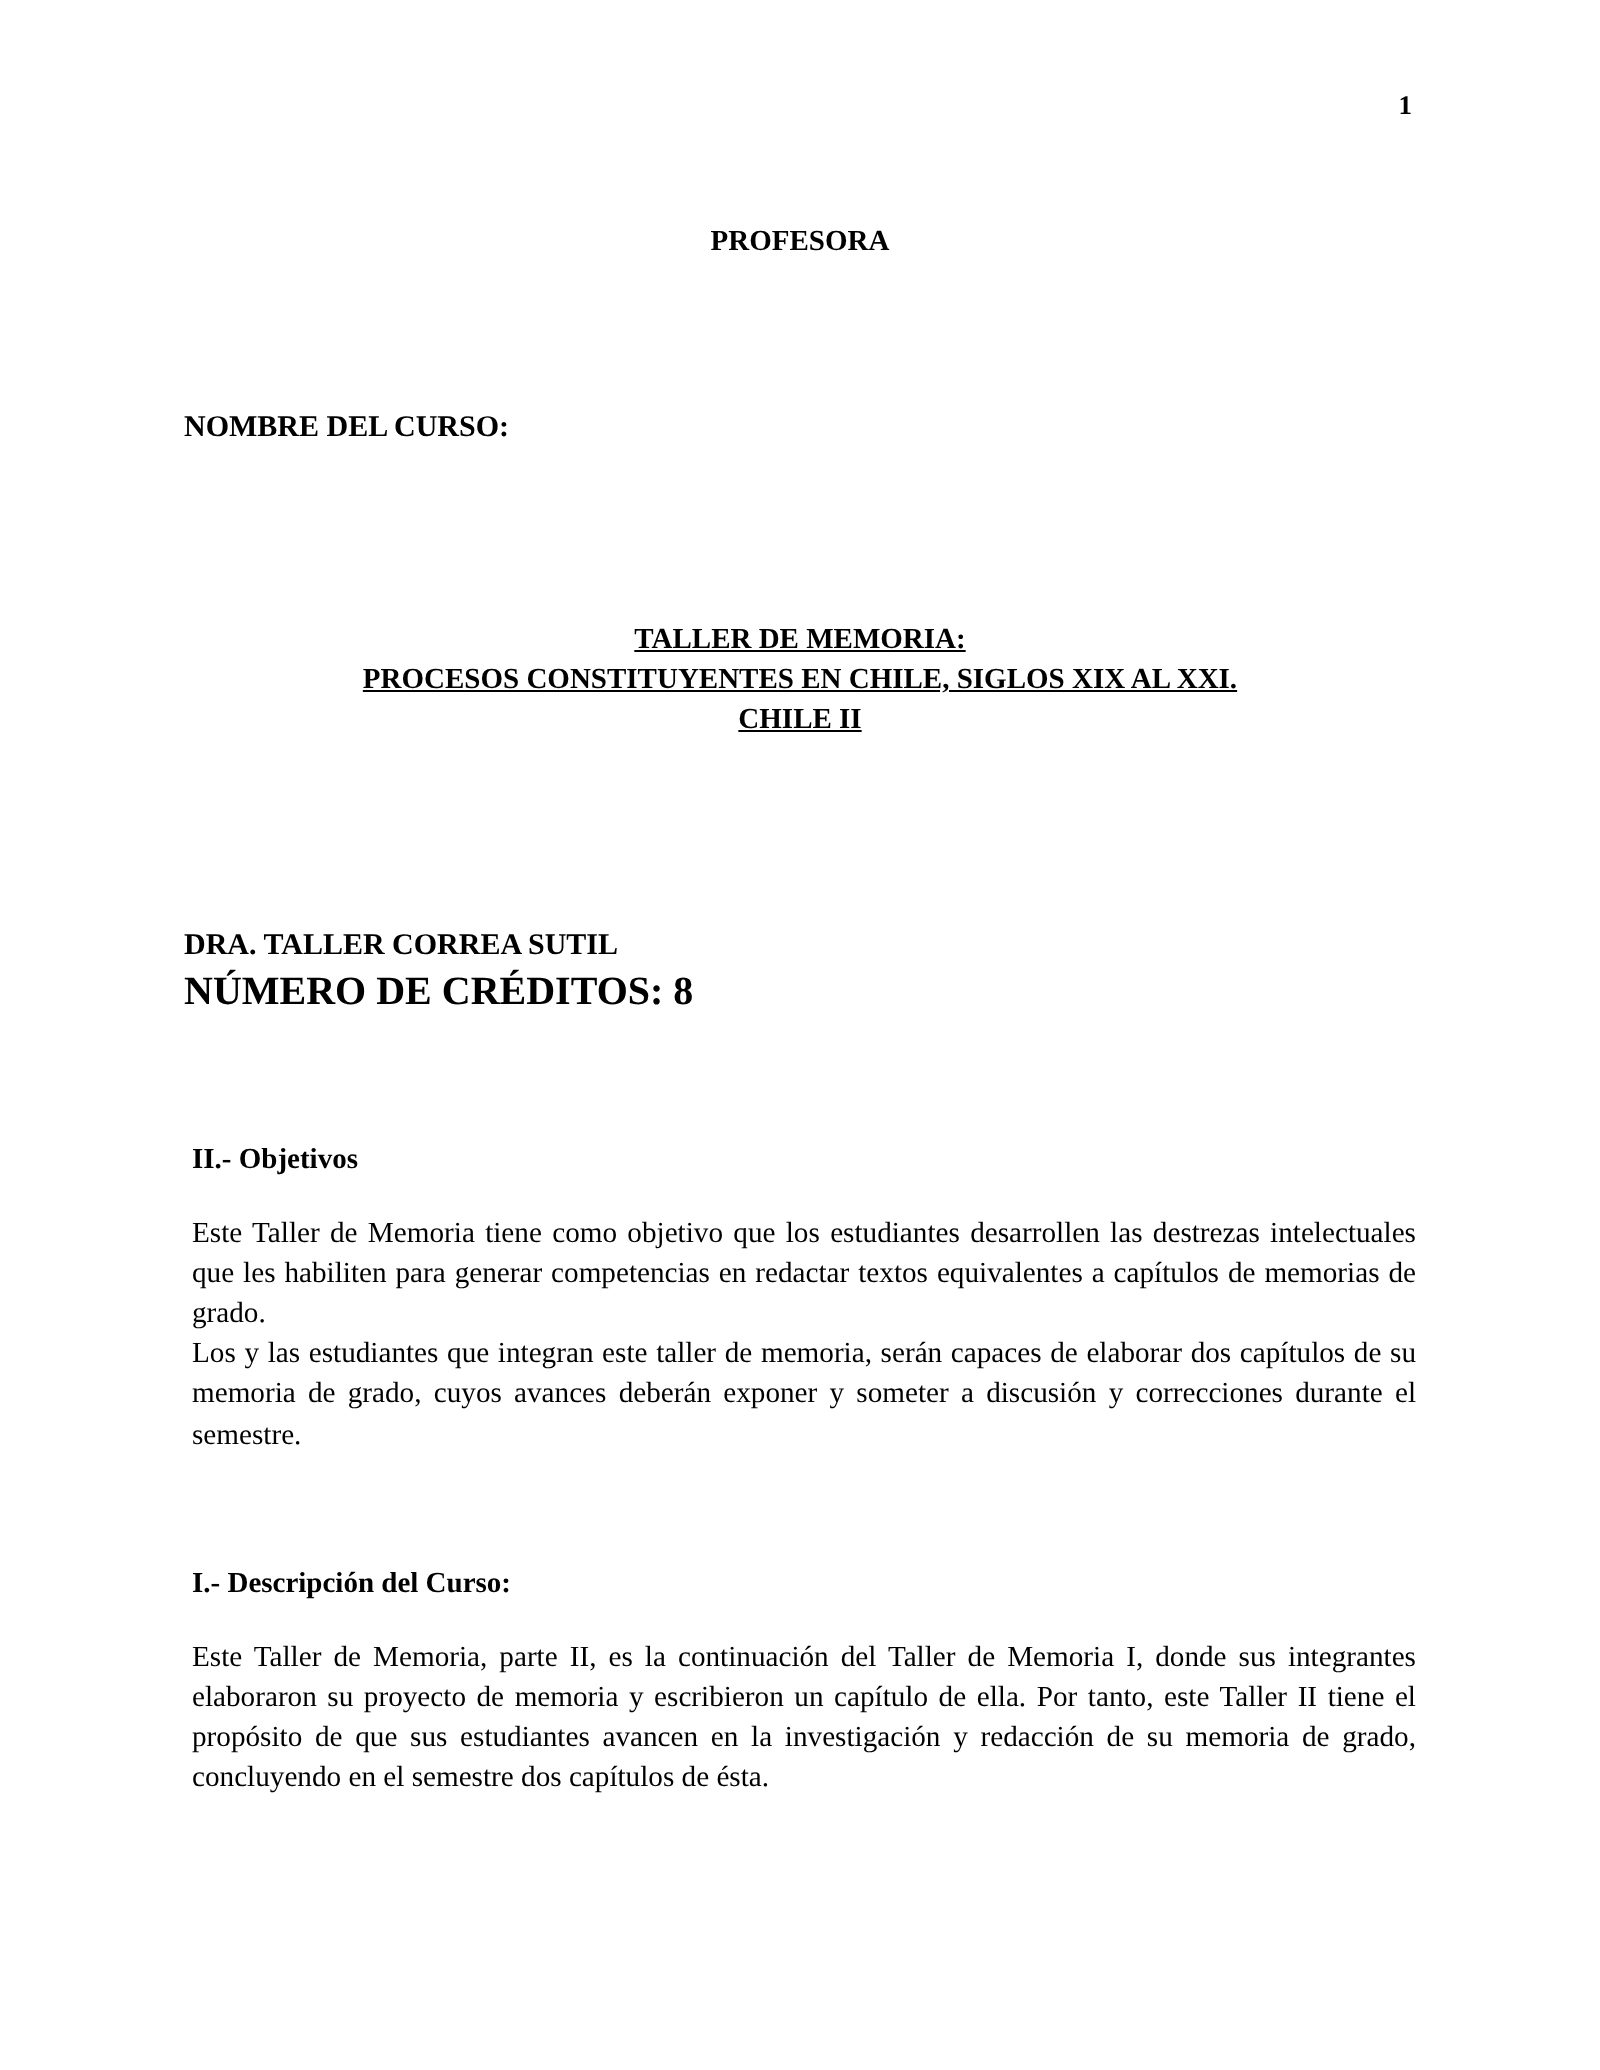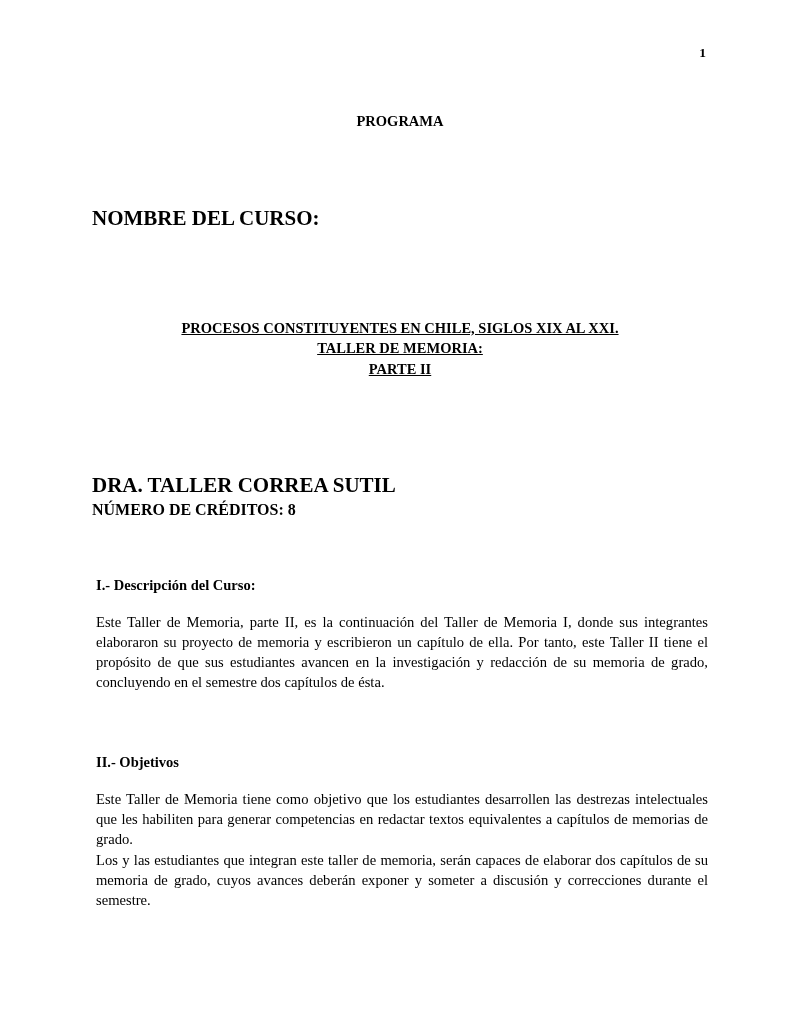--- a/index.html
+++ b/index.html
@@ -33,21 +33,21 @@
     font-weight: bold;
     font-size: 14.5px;
     line-height: 1.35;
     margin: 0;
   }
   .title-block {
     margin-top: 72px;
   }
   .label-bold {
     font-weight: bold;
-    font-size: 21px;
+    font-size: 15px;
     line-height: 1.35;
     margin: 0;
   }
   .course-name-block {
     margin-top: 86px;
     text-align: center;
   }
   .course-name-line {
     font-weight: bold;
     font-size: 14.5px;
@@ -57,21 +57,21 @@
   }
   .professor-block {
     margin-top: 92px;
   }
   .professor-block p {
     margin: 0;
   }
   .credits {
     margin-top: 22px;
     font-weight: bold;
-    font-size: 16px;
+    font-size: 20px;
     line-height: 1.35;
   }
   .section {
     margin-top: 56px;
   }
   .section-heading {
     font-weight: bold;
     font-size: 14.5px;
     margin: 0 0 18px 0;
     padding-left: 4px;
@@ -91,42 +91,42 @@
   }
 </style>
 </head>
 <body>
 
 <div class="page">
 
   <div class="page-number">1</div>
 
   <div class="title-block">
-    <p class="doc-title">PROGRAMA</p>
+    <p class="doc-title">PROFESORA</p>
   </div>
 
   <div class="professor-block" style="margin-top:72px;">
     <p class="label-bold">NOMBRE DEL CURSO:</p>
   </div>
 
   <div class="course-name-block">
+    <p class="course-name-line">TALLER DE MEMORIA:</p>
     <p class="course-name-line">PROCESOS CONSTITUYENTES EN CHILE, SIGLOS XIX AL XXI.</p>
-    <p class="course-name-line">TALLER DE MEMORIA:</p>
-    <p class="course-name-line">PARTE II</p>
+    <p class="course-name-line">CHILE II</p>
   </div>
 
   <div class="professor-block">
     <p class="label-bold">DRA. TALLER CORREA SUTIL</p>
     <p class="credits">NÚMERO DE CRÉDITOS: 8</p>
-  </div>
-
-  <div class="section">
-    <p class="section-heading">I.- Descripción del Curso:</p>
-    <p class="para">Este Taller de Memoria, parte II, es la continuación del Taller de Memoria I, donde sus integrantes elaboraron su proyecto de memoria y escribieron un capítulo de ella. Por tanto, este Taller II tiene el propósito de que sus estudiantes avancen en la investigación y redacción de su memoria de grado, concluyendo en el semestre dos capítulos de ésta.</p>
   </div>
 
   <div class="section section-2">
     <p class="section-heading">II.- Objetivos</p>
     <p class="para">Este Taller de Memoria tiene como objetivo que los estudiantes desarrollen las destrezas intelectuales que les habiliten para generar competencias en redactar textos equivalentes a capítulos de memorias de grado.</p>
     <p class="para">Los y las estudiantes que integran este taller de memoria, serán capaces de elaborar dos capítulos de su memoria de grado, cuyos avances deberán exponer y someter a discusión y correcciones durante el semestre.</p>
   </div>
 
+  <div class="section">
+    <p class="section-heading">I.- Descripción del Curso:</p>
+    <p class="para">Este Taller de Memoria, parte II, es la continuación del Taller de Memoria I, donde sus integrantes elaboraron su proyecto de memoria y escribieron un capítulo de ella. Por tanto, este Taller II tiene el propósito de que sus estudiantes avancen en la investigación y redacción de su memoria de grado, concluyendo en el semestre dos capítulos de ésta.</p>
+  </div>
+
 </div>
 
 </body></html>

